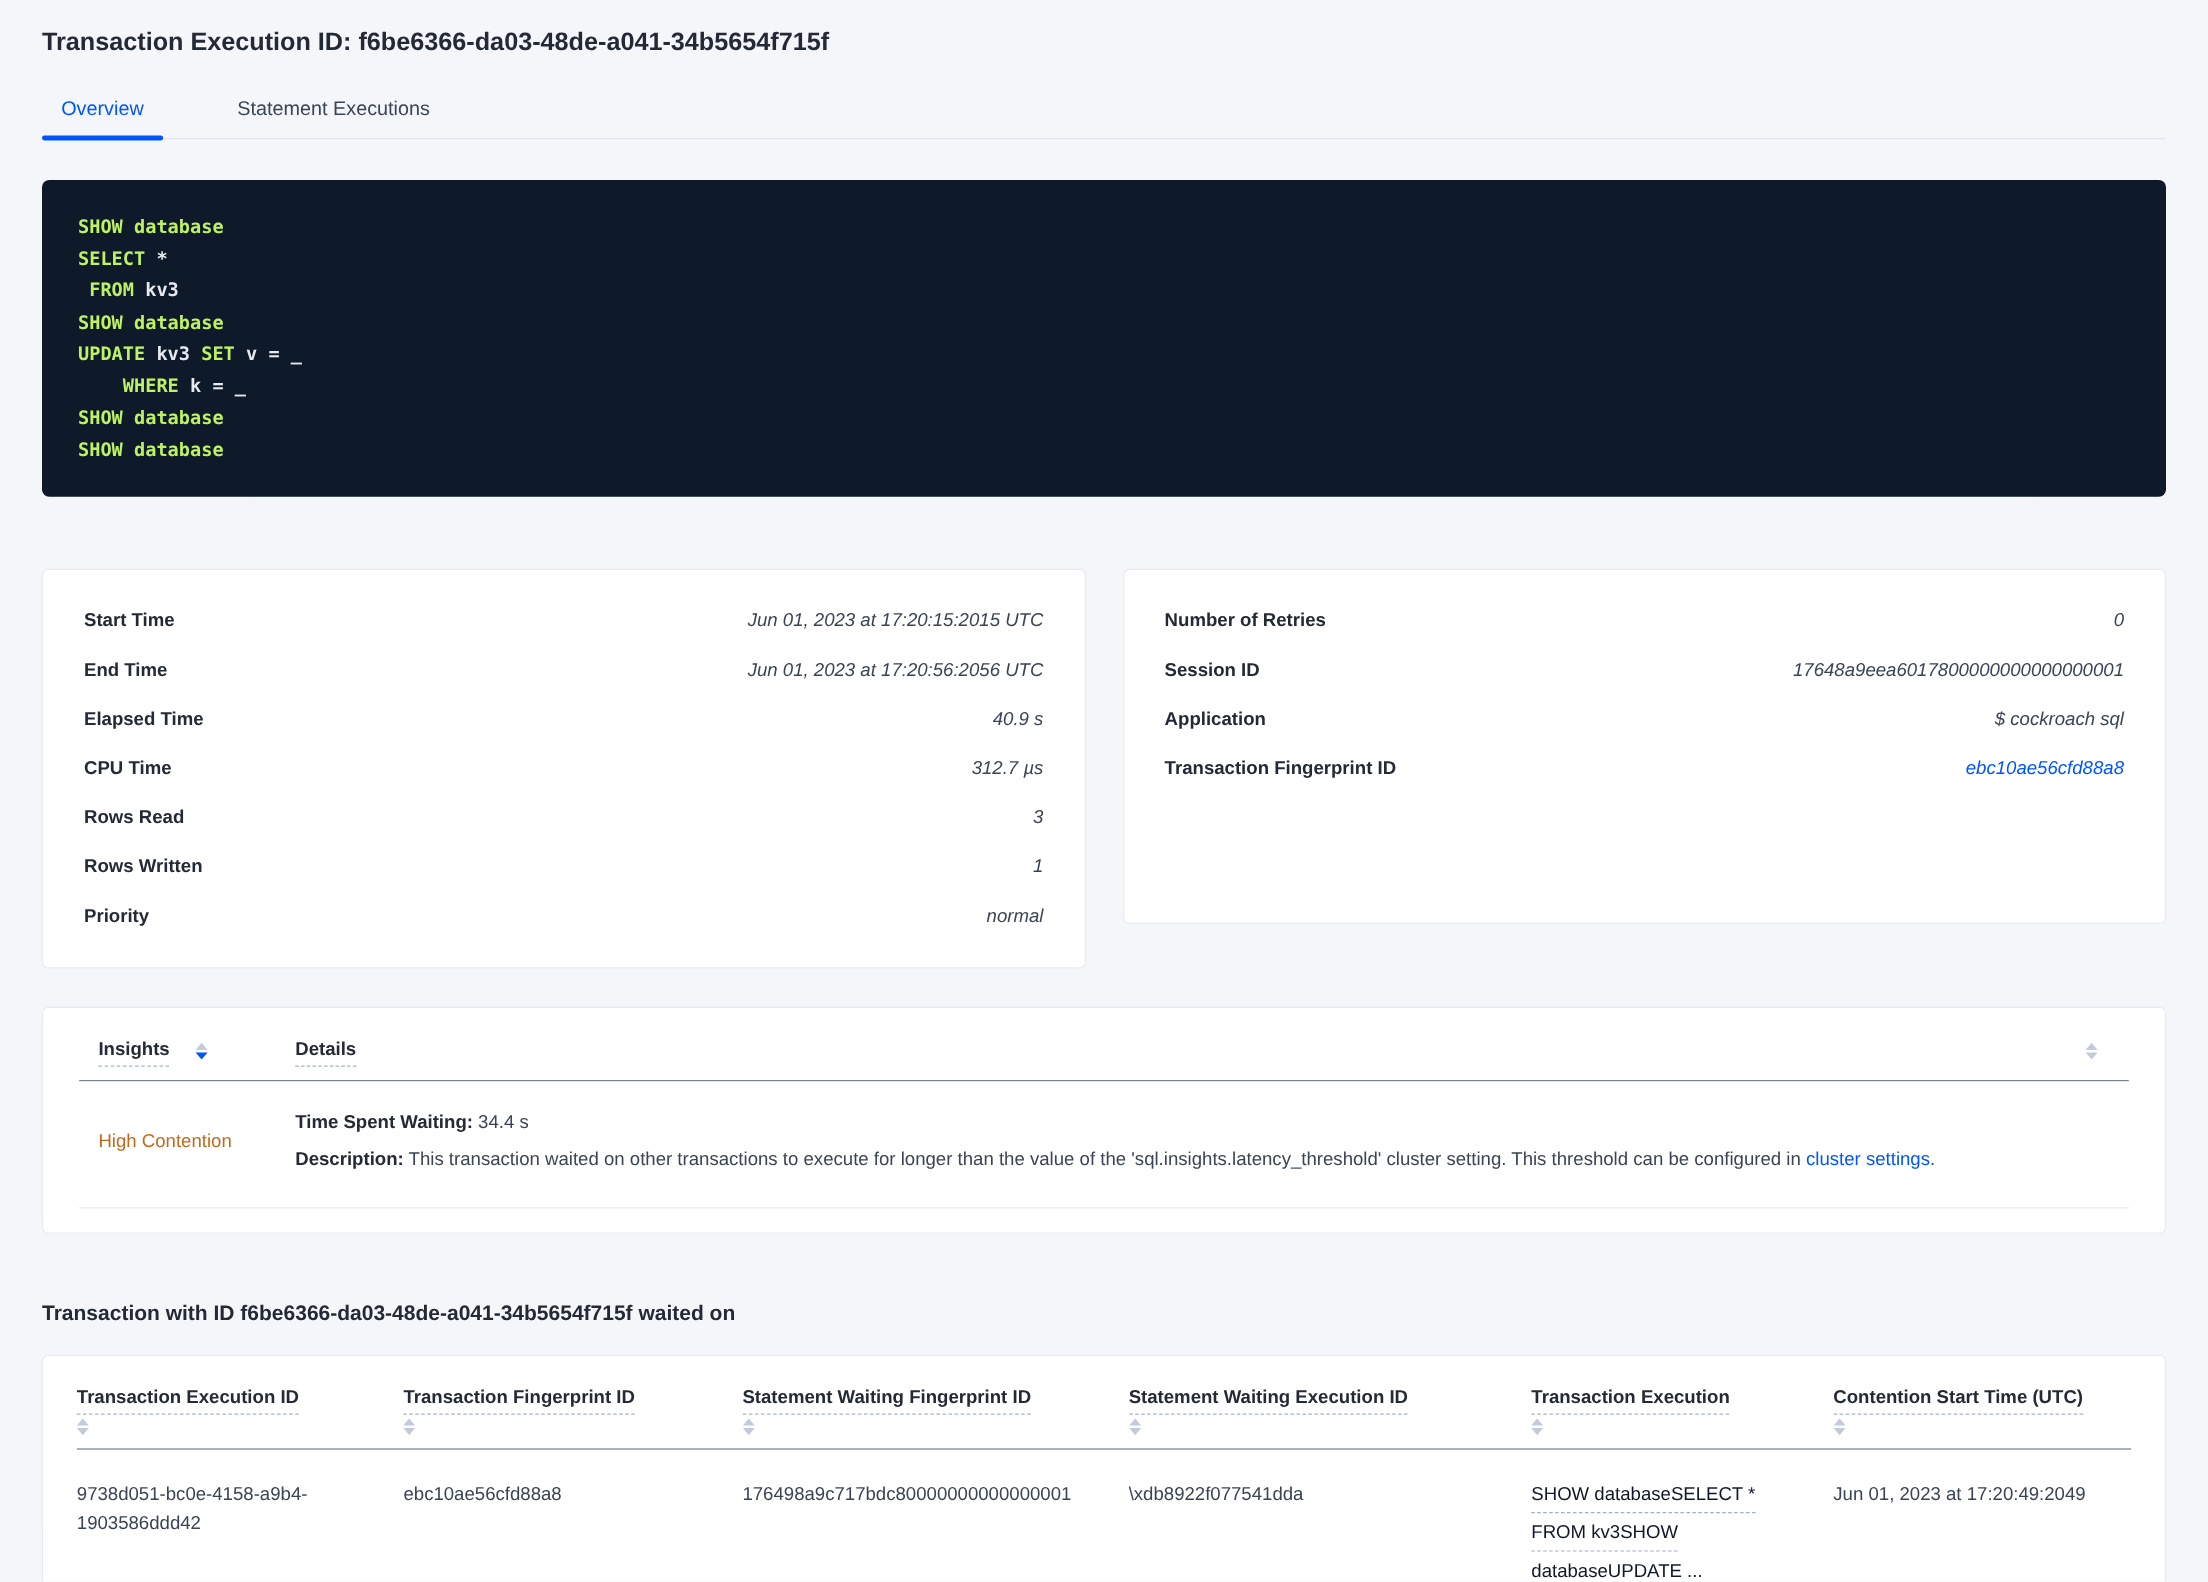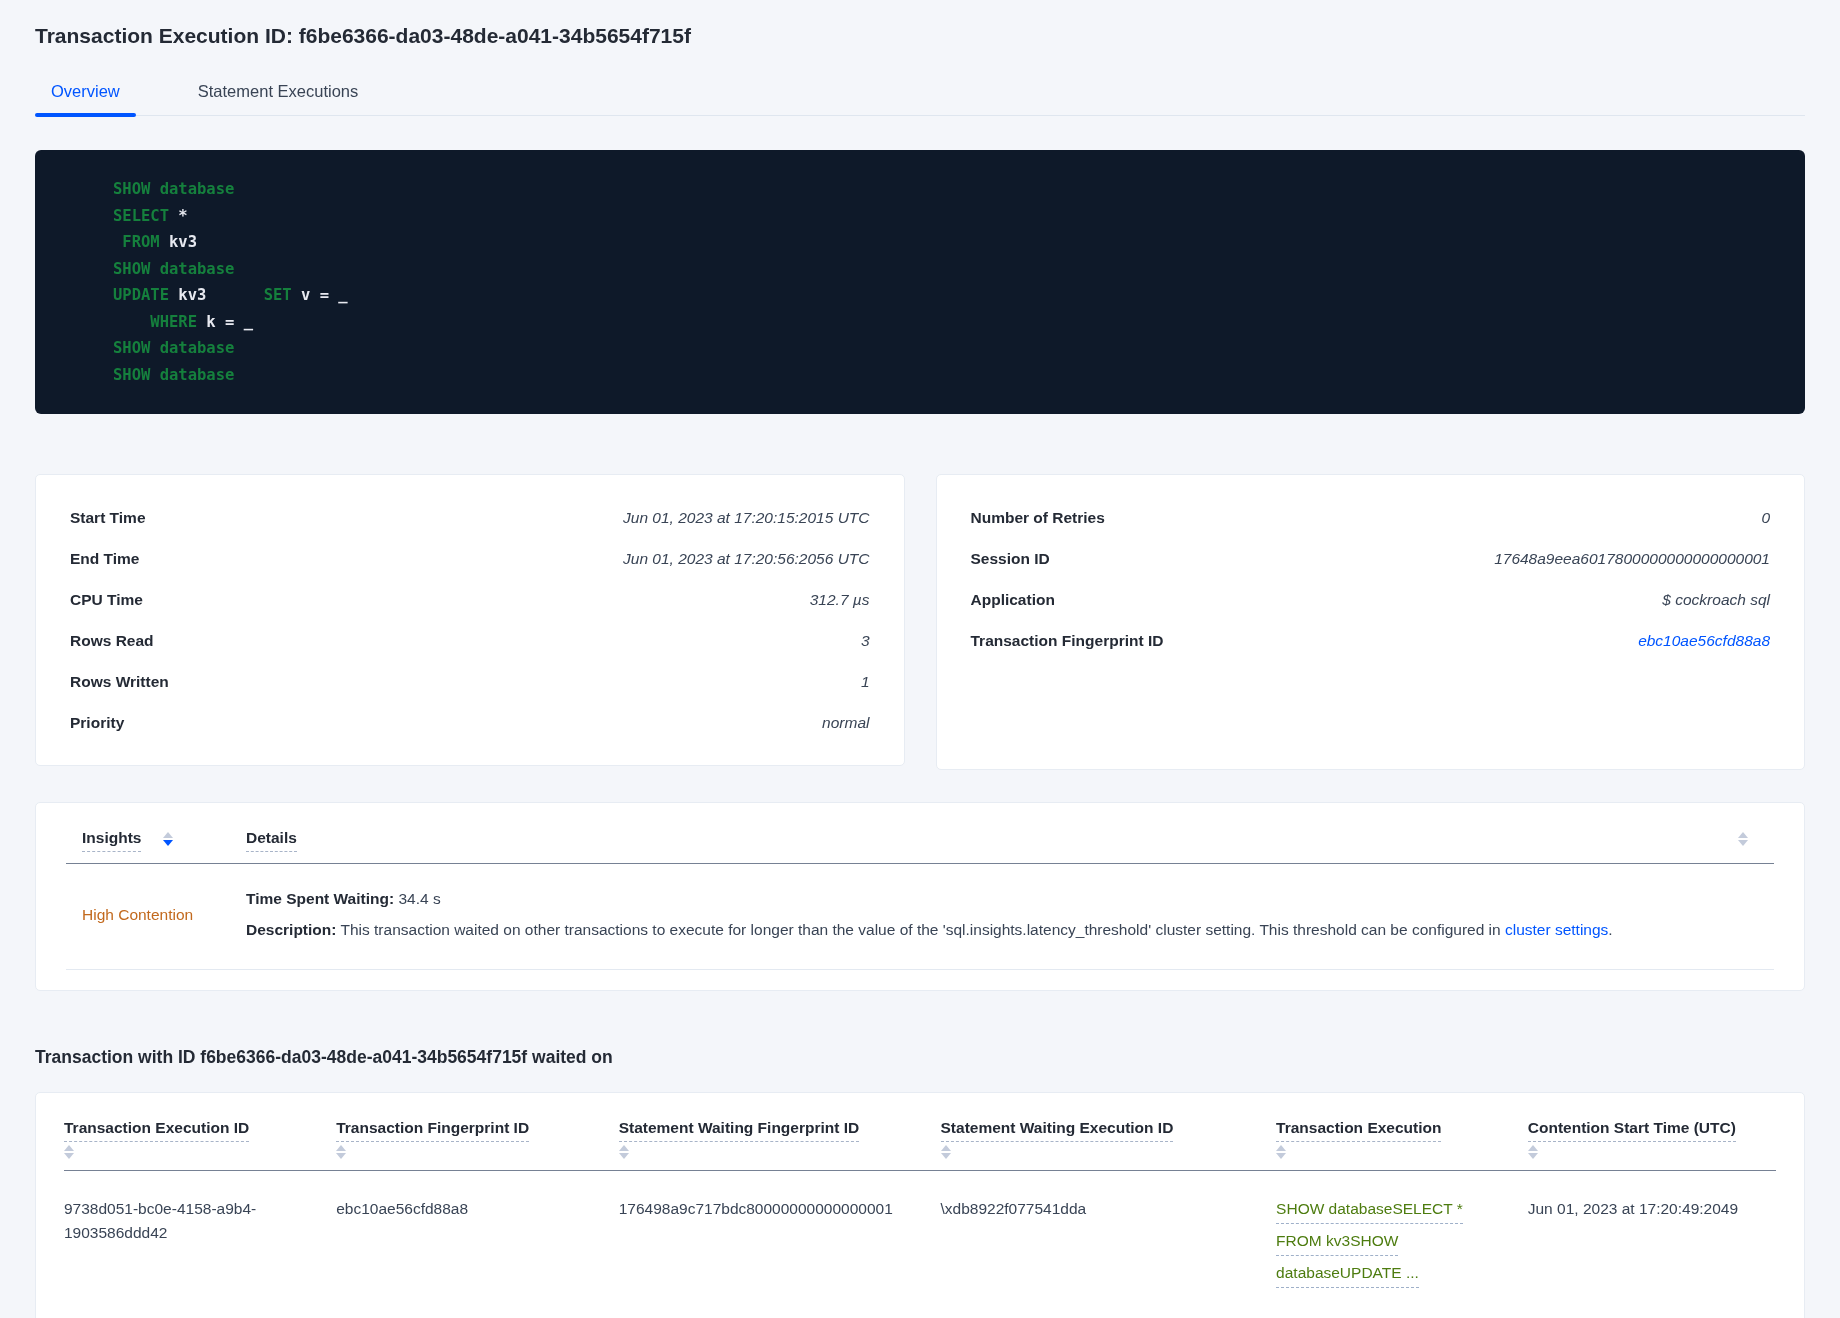--- a/index.html
+++ b/index.html
@@ -49,21 +49,21 @@
     padding: 26px 30px;
     min-height: 264px;
   }
   .sql-code {
     font-family: "DejaVu Sans Mono", monospace;
     font-size: 15.5px;
     font-weight: bold;
     line-height: 26.5px;
     white-space: pre;
   }
-  .tok-kw { color: #15803d; margin-left: 48px; }
+  .tok-kw { color: #bef264; }
   .tok-id { color: #e7e9f0; }
 
   
   .cards { display: flex; gap: 31px; margin-top: 60px; align-items: flex-start; }
   .card {
     flex: 1;
     background: #fff;
     border: 1px solid #e7ecf3;
     border-radius: 5px;
     padding: 22px 34px;
@@ -148,21 +148,21 @@
     font-size: 15.5px;
     color: #394455;
     line-height: 24px;
   }
   .exec-line {
     display: table;
     white-space: nowrap;
     border-bottom: 1px dashed #9fb0c9;
     padding-bottom: 2px;
     margin-bottom: 5px;
-    color: #4d7c0f;
+    color: #0f172a;
     cursor: pointer;
   }
 </style>
 </head>
 <body>
 
 <div class="page">
 
   <h1 class="page-title">Transaction Execution ID: f6be6366-da03-48de-a041-34b5654f715f</h1>
 
@@ -178,20 +178,24 @@
   <div class="cards">
     <div class="card left">
       <div>
           <div class="kv-row">
             <span class="kv-label">Start Time</span>
             <span class="kv-value">Jun 01, 2023 at 17:20:15:2015 UTC</span>
           </div>
           <div class="kv-row">
             <span class="kv-label">End Time</span>
             <span class="kv-value">Jun 01, 2023 at 17:20:56:2056 UTC</span>
+          </div>
+          <div class="kv-row">
+            <span class="kv-label">Elapsed Time</span>
+            <span class="kv-value">40.9 s</span>
           </div>
           <div class="kv-row">
             <span class="kv-label">CPU Time</span>
             <span class="kv-value">312.7 µs</span>
           </div>
           <div class="kv-row">
             <span class="kv-label">Rows Read</span>
             <span class="kv-value">3</span>
           </div>
           <div class="kv-row">

